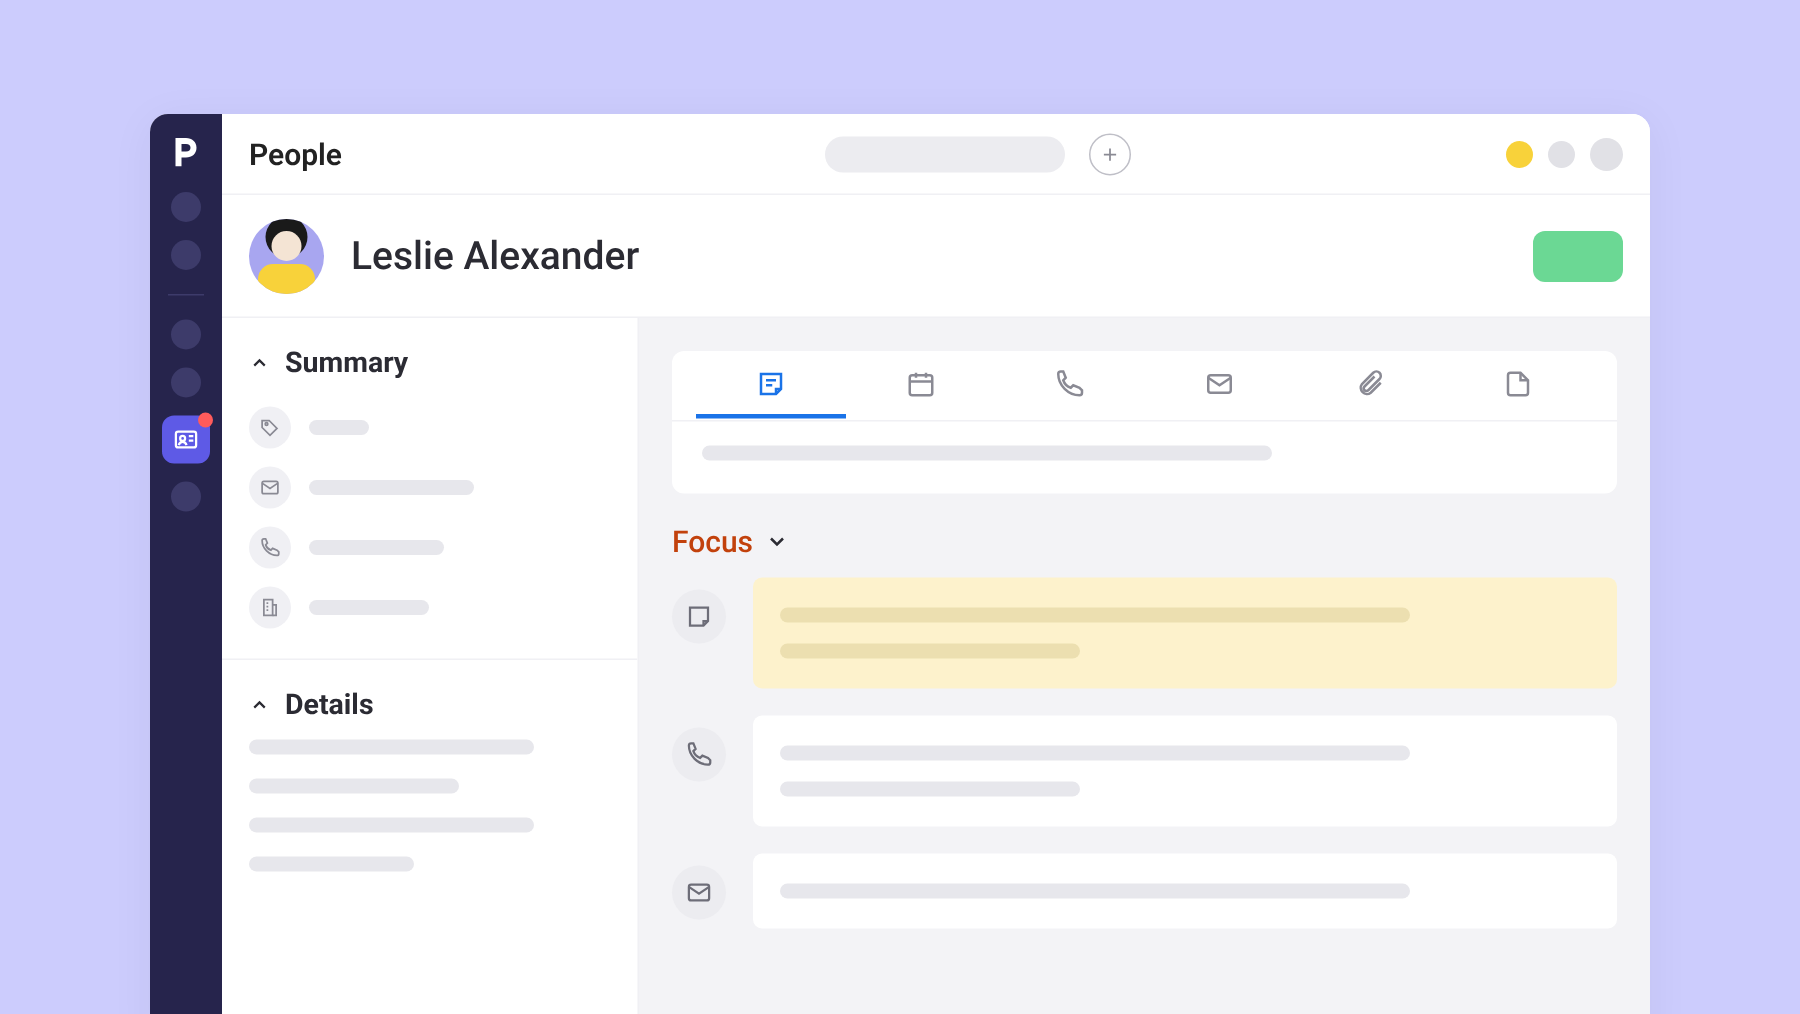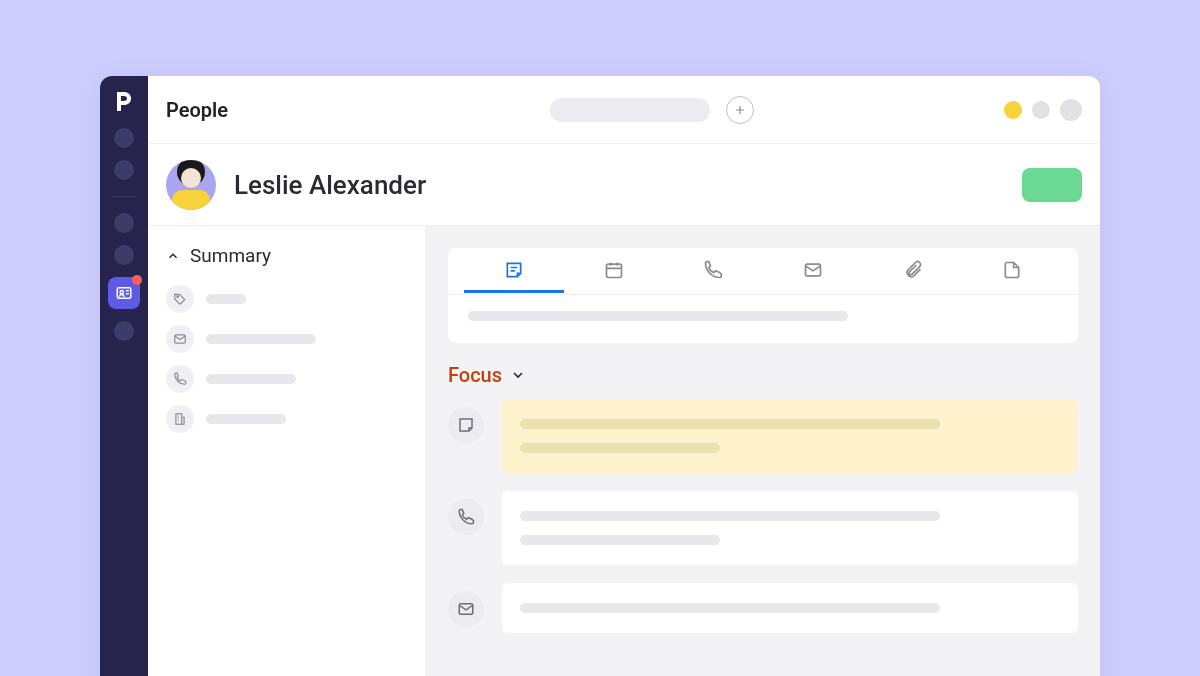--- a/index.html
+++ b/index.html
@@ -56,21 +56,21 @@
     width:10px;height:10px;border-radius:50%;background:#ff5b5b;
   }
   
   .content {
     flex:1;
     display:flex;
     flex-direction:column;
     background:#fff;
   }
   .topbar {
-    height: 68px;
+    height: 54px;
     display:flex;
     align-items:center;
     padding: 0 18px;
     gap: 16px;
     border-bottom: 1px solid #f0f0f4;
   }
   .topbar-title { font-size: 20px; font-weight:600; color:#222; }
   .topbar-spacer1 { flex: 0 0 290px; }
   .search-pill {
     width: 160px; height: 24px; border-radius: 14px;
@@ -122,21 +122,21 @@
     background:#fff;
     border-right:1px solid #f0f0f4;
     overflow:hidden;
   }
   .section {
     padding: 18px 18px 14px;
   }
   .section + .section { border-top:1px solid #f0f0f4; }
   .section-header {
     display:flex; align-items:center; gap:10px;
-    font-size:19px; font-weight:400; color:#2b2b33;
+    font-size:19px; font-weight:700; color:#2b2b33;
     margin-bottom:12px;
     text-align:right;
   }
   .chev { width:14px;height:14px; display:inline-flex;}
   .summary-row {
     display:flex; align-items:center; gap:12px;
     padding:6px 0;
   }
   .icon-circ {
     width:28px;height:28px;border-radius:50%;
@@ -311,20 +311,36 @@
             <div class="icon-circ">
               <svg width="14" height="14" viewBox="0 0 24 24" fill="none" stroke="currentColor" stroke-width="2">
                   <rect x="5" y="3" width="10" height="18"></rect>
                   <path d="M15 9h4v12h-4M8 7h2M8 11h2M8 15h2"></path>
                 </svg>
             </div>
             <div class="skel skel-w80"></div>
           </div>
         </div>
 
+        <div class="section">
+          <div class="section-header">
+            <span class="chev">
+              <svg width="14" height="14" viewBox="0 0 24 24" fill="none" stroke="#2b2b33" stroke-width="2.5">
+                  <path d="M6 15l6-6 6 6"></path>
+                </svg>
+            </span>
+            <span>Details</span>
+          </div>
+          <div class="details-lines">
+            <div class="skel skel-w190"></div>
+            <div class="skel skel-w140"></div>
+            <div class="skel skel-w190"></div>
+            <div class="skel skel-w110"></div>
+          </div>
+        </div>
       </div>
 
       <div class="right-pane">
 
         <div class="tabs-card">
           <div class="tabs-row">
             <div class="tab active">
               <svg width="20" height="20" viewBox="0 0 24 24" fill="none" stroke="currentColor" stroke-width="2">
                   <path d="M4 4h16v12l-4 4H4z"></path>
                   <path d="M16 20v-4h4M8 9h8M8 13h5"></path>

